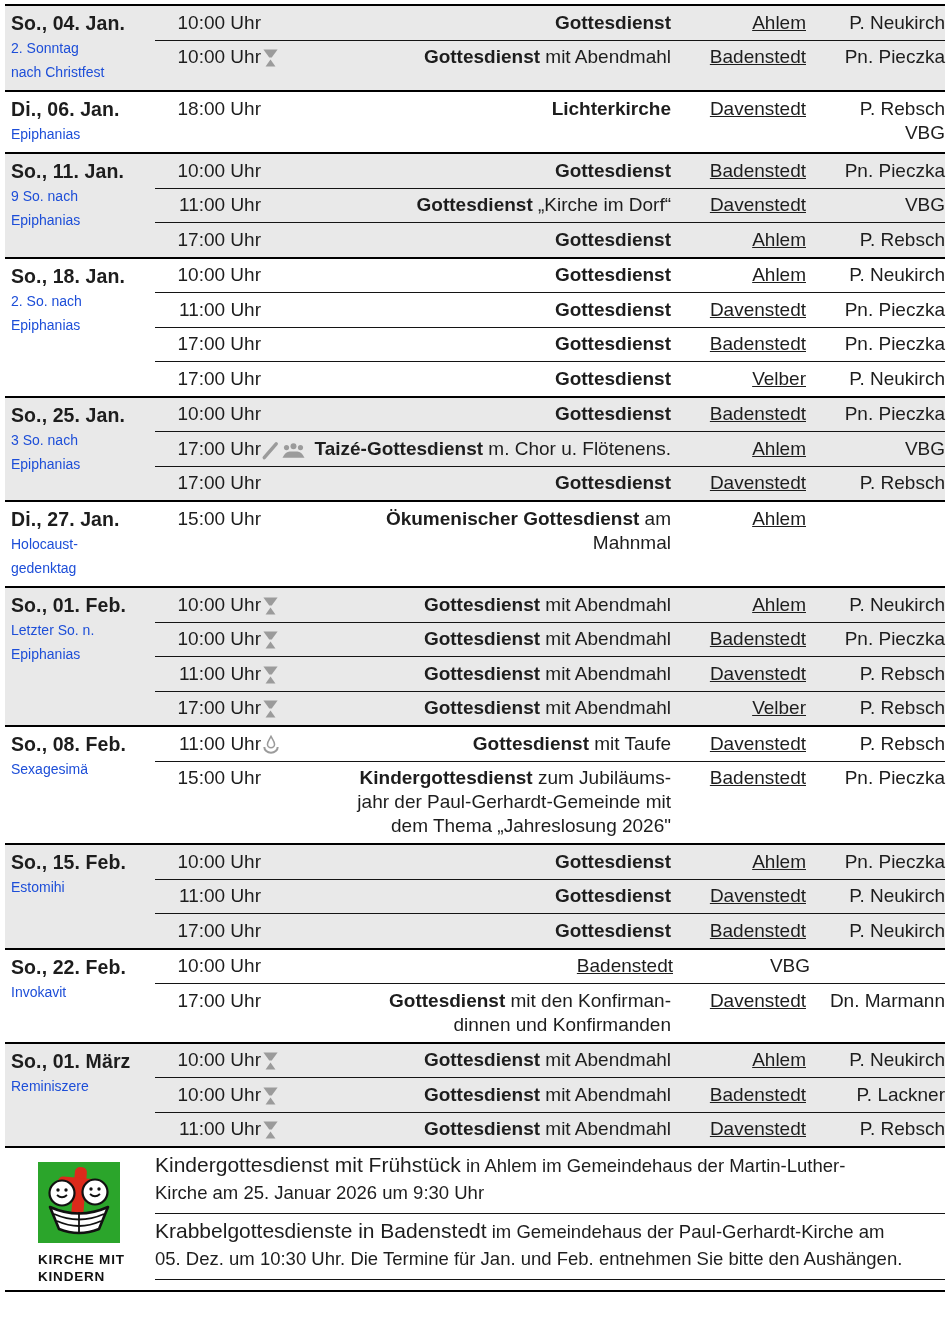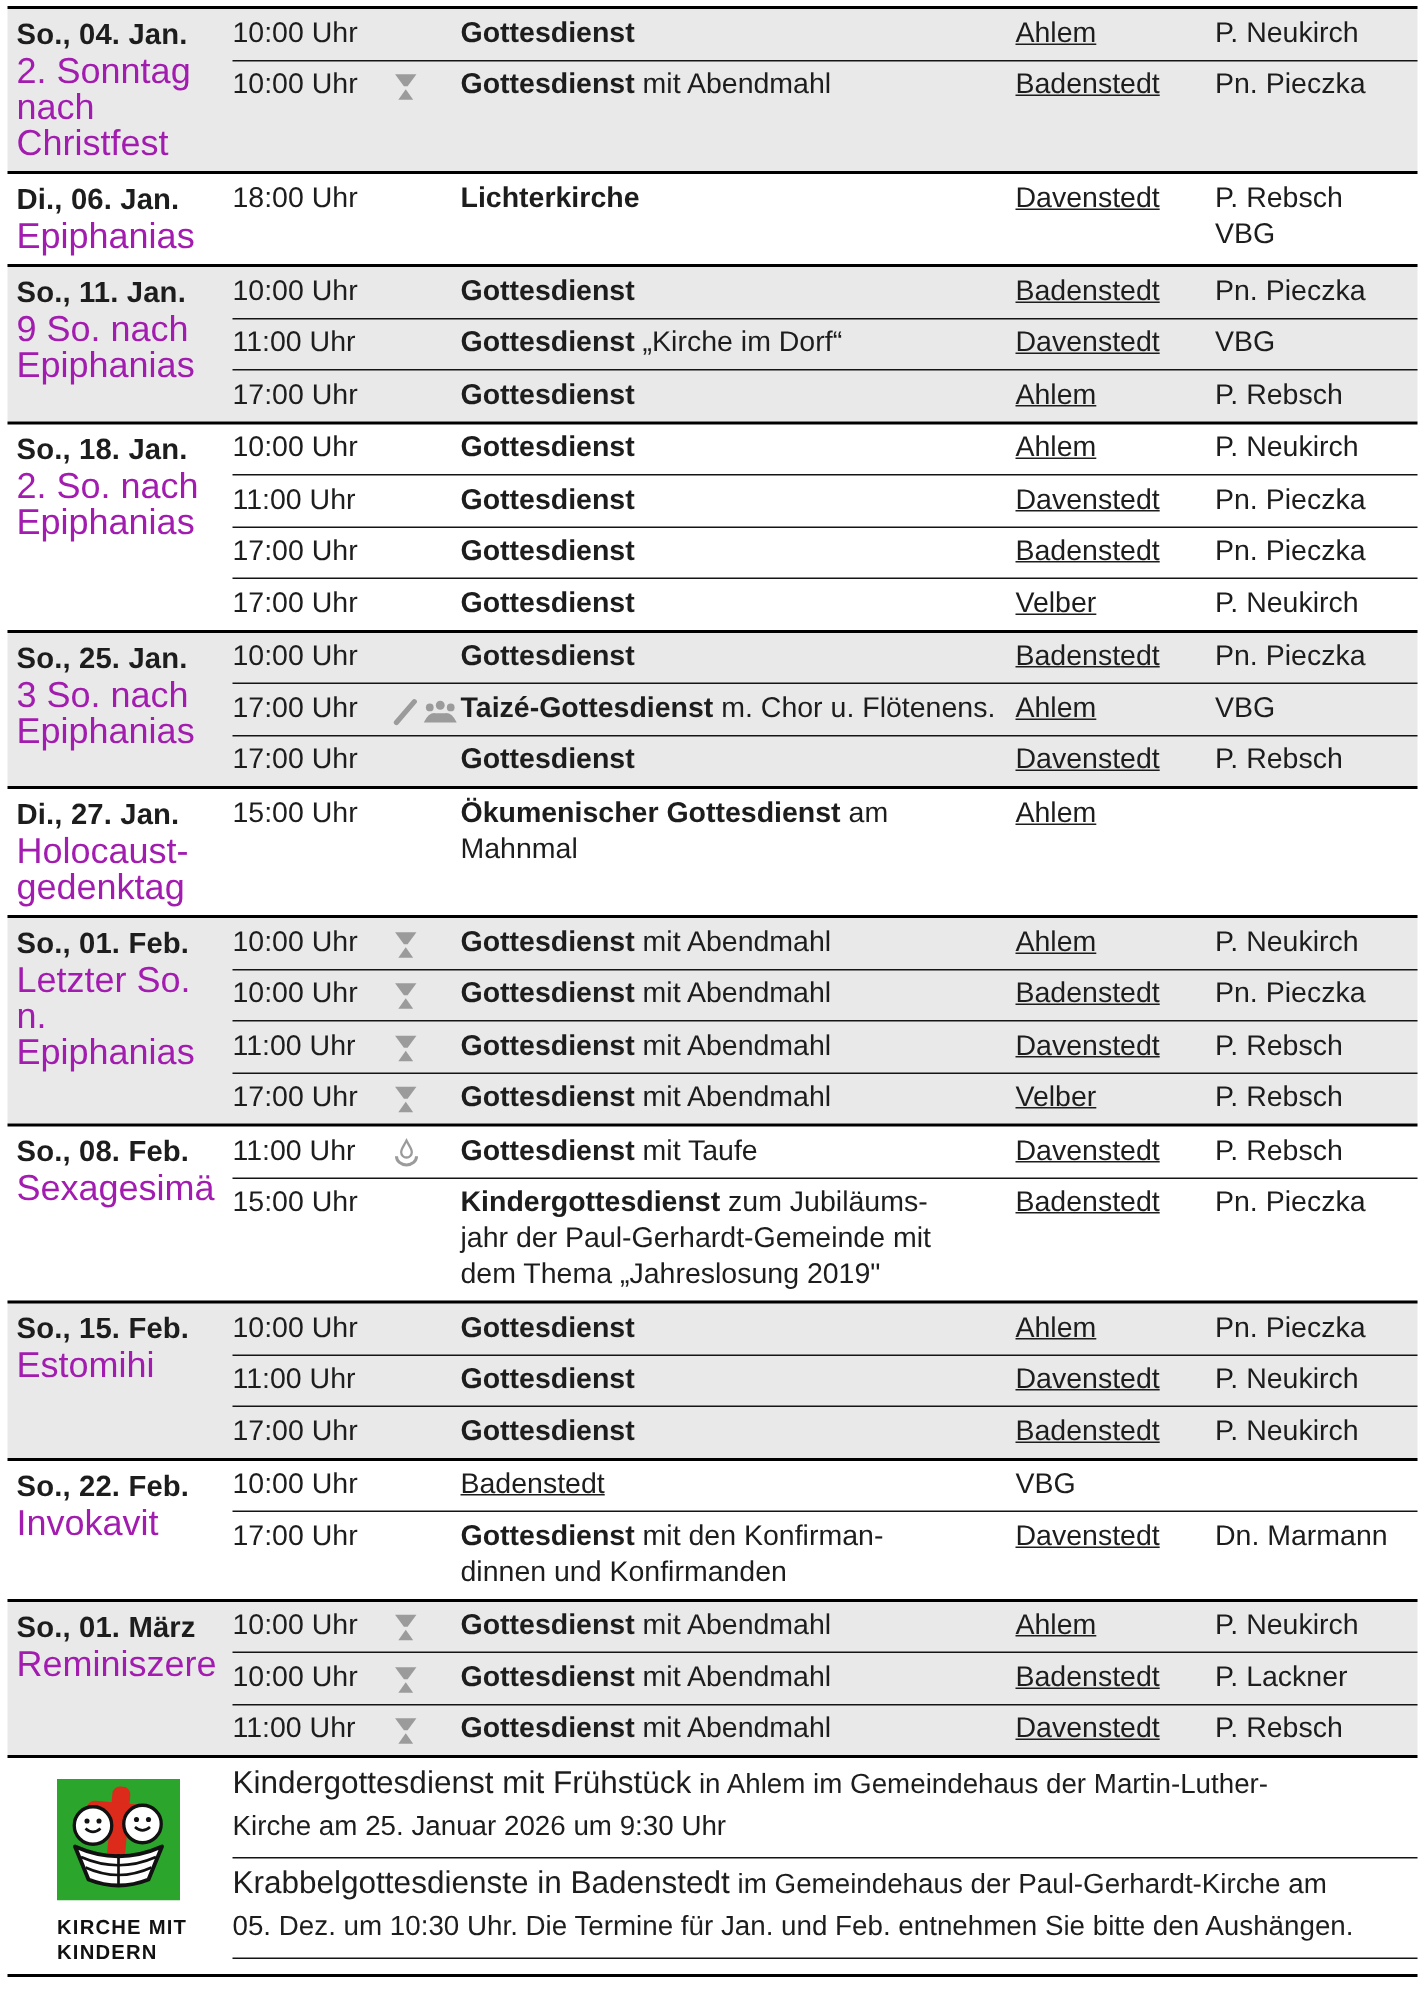--- a/index.html
+++ b/index.html
@@ -12,24 +12,24 @@
   .page{padding:4px 5px 0 5px;}
 
   
   .schedule{border-top:2.5px solid #000;}
   .group{display:grid;grid-template-columns:150px 1fr;}
   .group + .group{border-top:2.5px solid #000;}
   .group.gray{background:#e9e9e9;}
 
   .date-cell{padding:4px 4px 6px 6px;}
   .date{font-weight:bold;font-size:19.5px;line-height:26px;letter-spacing:.1px;}
-  .subtitle{font-size:24px;line-height:24px;white-space:pre-line;color:#a21caf;}
+  .subtitle{font-size:14px;line-height:24px;white-space:pre-line;color:#1d4ed8;}
 
   .rows{display:flex;flex-direction:column;}
-  .service-row{display:grid;grid-template-columns:106px 46px 370px 133px 1fr;padding:4.5px 0 5px 0;}
+  .service-row{display:grid;grid-template-columns:106px 46px 370px 133px 1fr;padding:4.5px 0 5px 0;text-align:right;}
   .service-row + .service-row{border-top:1.3px solid #141414;}
 
   .time{font-size:19px;line-height:24px;}
   .icons{display:flex;gap:2px;align-items:flex-start;justify-content:flex-start;padding-top:2px;}
   .icons .ic{display:inline-flex;}
   .desc{font-size:19px;line-height:24px;white-space:pre-line;padding-right:6px;}
   .desc .t{font-weight:bold;}
   .loc{font-size:19px;line-height:24px;padding-right:4px;text-decoration:underline;}
   .leader{font-size:19px;line-height:24px;white-space:pre-line;}
 
@@ -319,21 +319,21 @@
             </div>
             <div class="desc"><span class="t">Gottesdienst</span><span class="d"> mit Taufe</span></div>
             <div class="loc">Davenstedt</div>
             <div class="leader">P. Rebsch</div>
           </div>
           <div class="service-row">
             <div class="time">15:00 Uhr</div>
             <div class="icons"></div>
             <div class="desc"><span class="t">Kindergottesdienst</span><span class="d"> zum Jubiläums-
 jahr der Paul-Gerhardt-Gemeinde mit
-dem Thema „Jahreslosung 2019"</span></div>
+dem Thema „Jahreslosung 2026"</span></div>
             <div class="loc">Badenstedt</div>
             <div class="leader">Pn. Pieczka</div>
           </div>
         </div>
       </div>
       <div class="group gray">
         <div class="date-cell">
           <div class="date">So., 15. Feb.</div>
           <div class="subtitle">Estomihi</div>
         </div>

